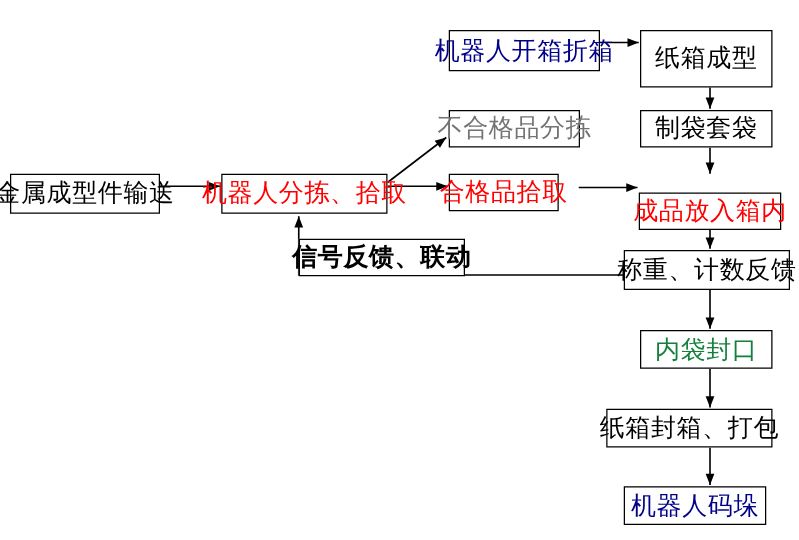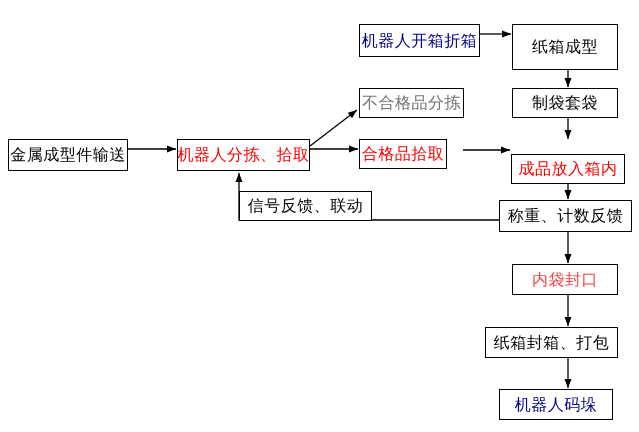--- a/index.html
+++ b/index.html
@@ -12,36 +12,36 @@
   }
   svg.wires{position:absolute;left:0;top:0;width:639px;height:432px;}
   .node{
     position:absolute;
     box-sizing:border-box;
     background:#ffffff;
     border:1.5px solid #000000;
     display:flex;
     align-items:center;
     justify-content:center;
-    font-size:16px;
+    font-size:20px;
     line-height:1;
     color:#000000;
     white-space:nowrap;
     letter-spacing:0.5px;
   }
   
   #n-metal     {left:8px;   top:139px; width:120px; height:32px;}
   #n-sort      {left:177px; top:139px; width:133px; height:32px;}
   #n-open      {left:359px; top:24px;  width:121px; height:33px;}
   #n-cartonform{left:512px; top:24px;  width:106px; height:46px;}
   #n-defect    {left:359px; top:88px;  width:105px; height:30px;}
   #n-bag       {left:512px; top:88px;  width:106px; height:30px;}
   #n-qualified {left:359px; top:139px; width:88px; height:30px;}
   #n-intobox   {left:511px; top:154px; width:114px; height:30px;}
-  #n-signal    {left:239px; top:191px; width:133px; height:30px;}
+  #n-signal    {left:239px; top:191px; width:133px; height:30px;font-weight:bold;}
   #n-weigh     {left:499px; top:200px; width:133px; height:32px;}
   #n-seal      {left:512px; top:264px; width:106px; height:31px;}
   #n-pack      {left:485px; top:327px; width:133px; height:31px;}
   #n-pallet    {left:499px; top:389px; width:114px; height:31px;}
 </style>
 </head>
 <body>
 
 <div class="canvas">
 
@@ -80,19 +80,19 @@
   <div class="node" id="n-bag" style="color: rgb(0, 0, 0);">制袋套袋</div>
 
   <div class="node" id="n-qualified" style="color: rgb(255, 0, 0);">合格品拾取</div>
 
   <div class="node" id="n-intobox" style="color: rgb(255, 0, 0);">成品放入箱内</div>
 
   <div class="node" id="n-signal" style="color: rgb(0, 0, 0);">信号反馈、联动</div>
 
   <div class="node" id="n-weigh" style="color: rgb(0, 0, 0);">称重、计数反馈</div>
 
-  <div class="node" id="n-seal" style="color: #ef4444;">内袋封口</div>
+  <div class="node" id="n-seal" style="color: #15803d;">内袋封口</div>
 
   <div class="node" id="n-pack" style="color: rgb(0, 0, 0);">纸箱封箱、打包</div>
 
   <div class="node" id="n-pallet" style="color: rgb(0, 0, 137);">机器人码垛</div>
 
 </div>
 
 </body></html>

